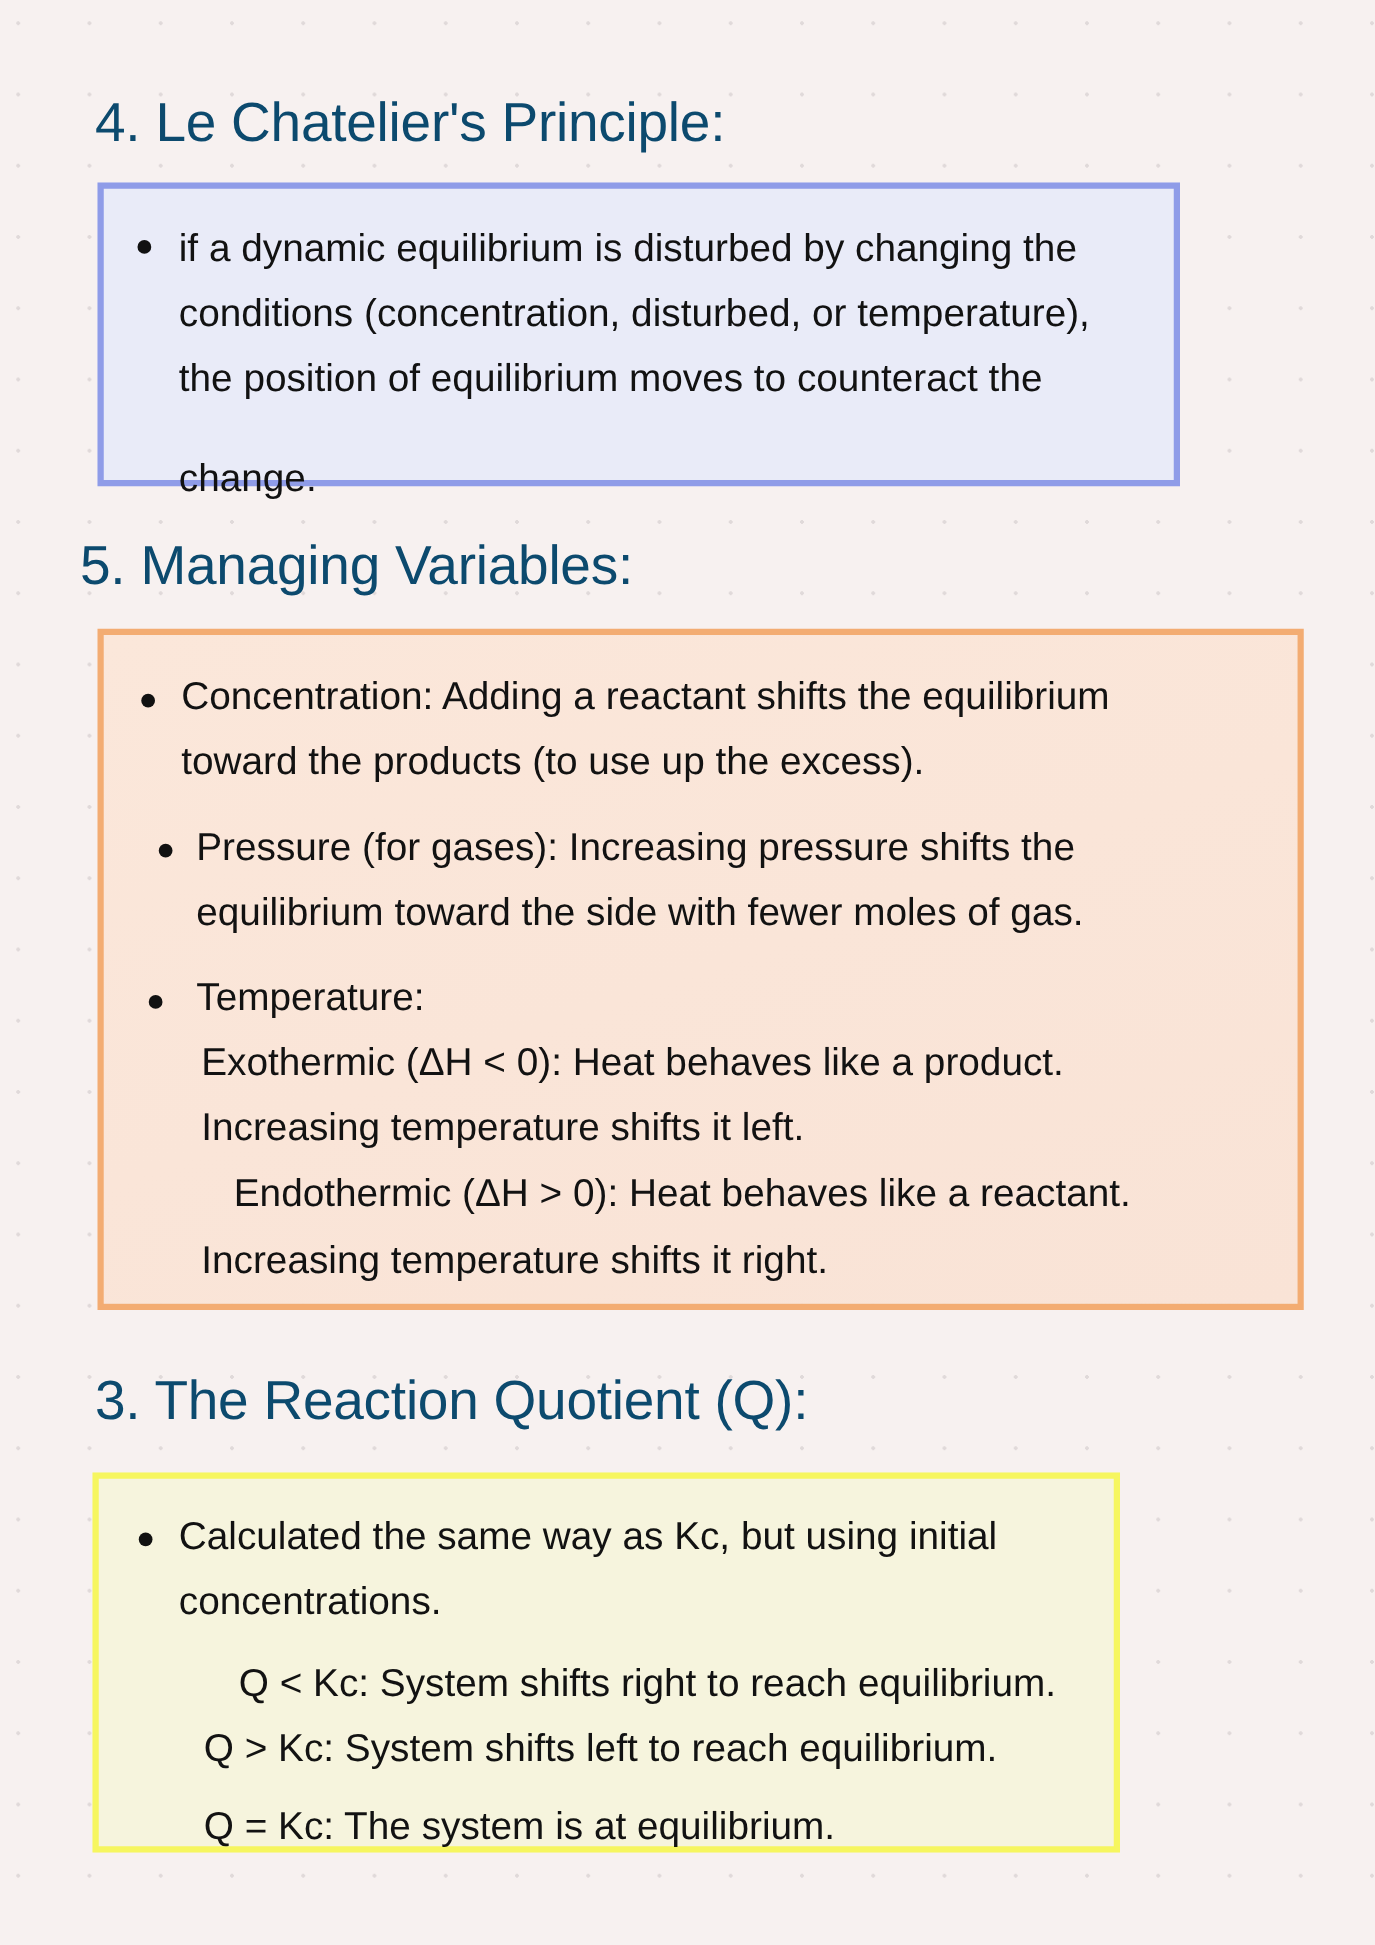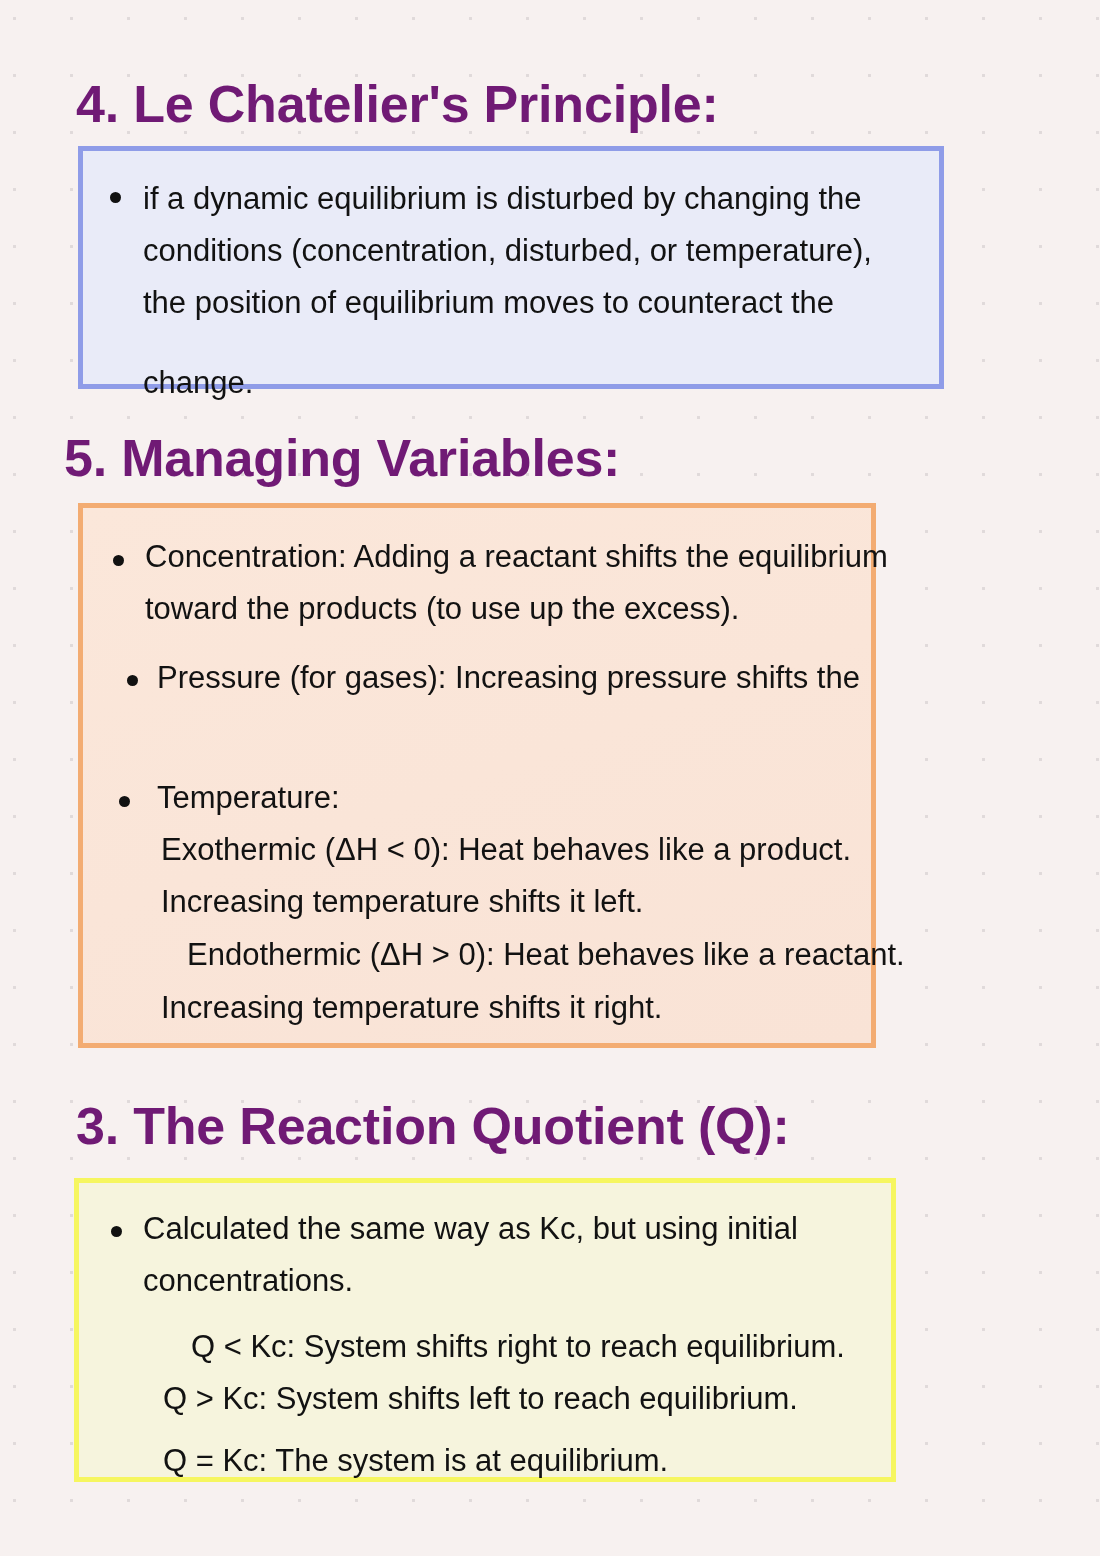--- a/index.html
+++ b/index.html
@@ -29,24 +29,24 @@
   }
 
   #page {
     position: absolute;
     inset: 0;
     z-index: 1;
   }
 
   .heading {
     position: absolute;
-    font-size: 52px;
-    font-weight: 700;
+    font-size: 44px;
+    font-weight: 400;
     letter-spacing: -0.2px;
-    color: #701a75;
+    color: #0c4a6e;
     white-space: nowrap;
   }
 
   .card {
     position: absolute;
     box-sizing: border-box;
   }
 
   .card-blue {
     border: 5px solid #8f9ce8;
@@ -89,28 +89,29 @@
   <div class="card card-blue" style="left:78px; top:146px; width:866px; height:243px;">
     <span class="bullet" style="left:27px; top:41px;"></span>
     <div class="line" style="left:60px; top:32px;">if a dynamic equilibrium is disturbed by changing the</div>
     <div class="line" style="left:60px; top:84px;">conditions (concentration, disturbed, or temperature),</div>
     <div class="line" style="left:60px; top:136px;">the position of equilibrium moves to counteract the</div>
     <div class="line" style="left:60px; top:188px;margin-top:28px;">change.</div>
   </div>
 
   <div class="heading" style="left:64px; top:428px;">5. Managing Variables:</div>
 
-  <div class="card card-orange" style="left:78px; top:503px; width:798px; height:545px;">
+  <div class="card card-orange" style="left:78px; top:503px; width:965px; height:545px;">
 
     <span class="bullet" style="left:30px; top:47px;"></span>
     <div class="line" style="left:62px; top:33px;">Concentration: Adding a reactant shifts the equilibrium</div>
     <div class="line" style="left:62px; top:85px;">toward the products (to use up the excess).</div>
 
     <span class="bullet" style="left:44px; top:167px;"></span>
     <div class="line" style="left:74px; top:154px;">Pressure (for gases): Increasing pressure shifts the</div>
+    <div class="line" style="left:74px; top:206px;">equilibrium toward the side with fewer moles of gas.</div>
 
     <span class="bullet" style="left:36px; top:288px;"></span>
     <div class="line" style="left:74px; top:274px;">Temperature:</div>
     <div class="line" style="left:78px; top:326px;">Exothermic (ΔH &lt; 0): Heat behaves like a product.</div>
     <div class="line" style="left:78px; top:378px;">Increasing temperature shifts it left.</div>
     <div class="line" style="left:78px; top:431px;margin-left:26px;">Endothermic (ΔH &gt; 0): Heat behaves like a reactant.</div>
     <div class="line" style="left:78px; top:484px;">Increasing temperature shifts it right.</div>
   </div>
 
   <div class="heading" style="left:76px; top:1096px;">3. The Reaction Quotient (Q):</div>

